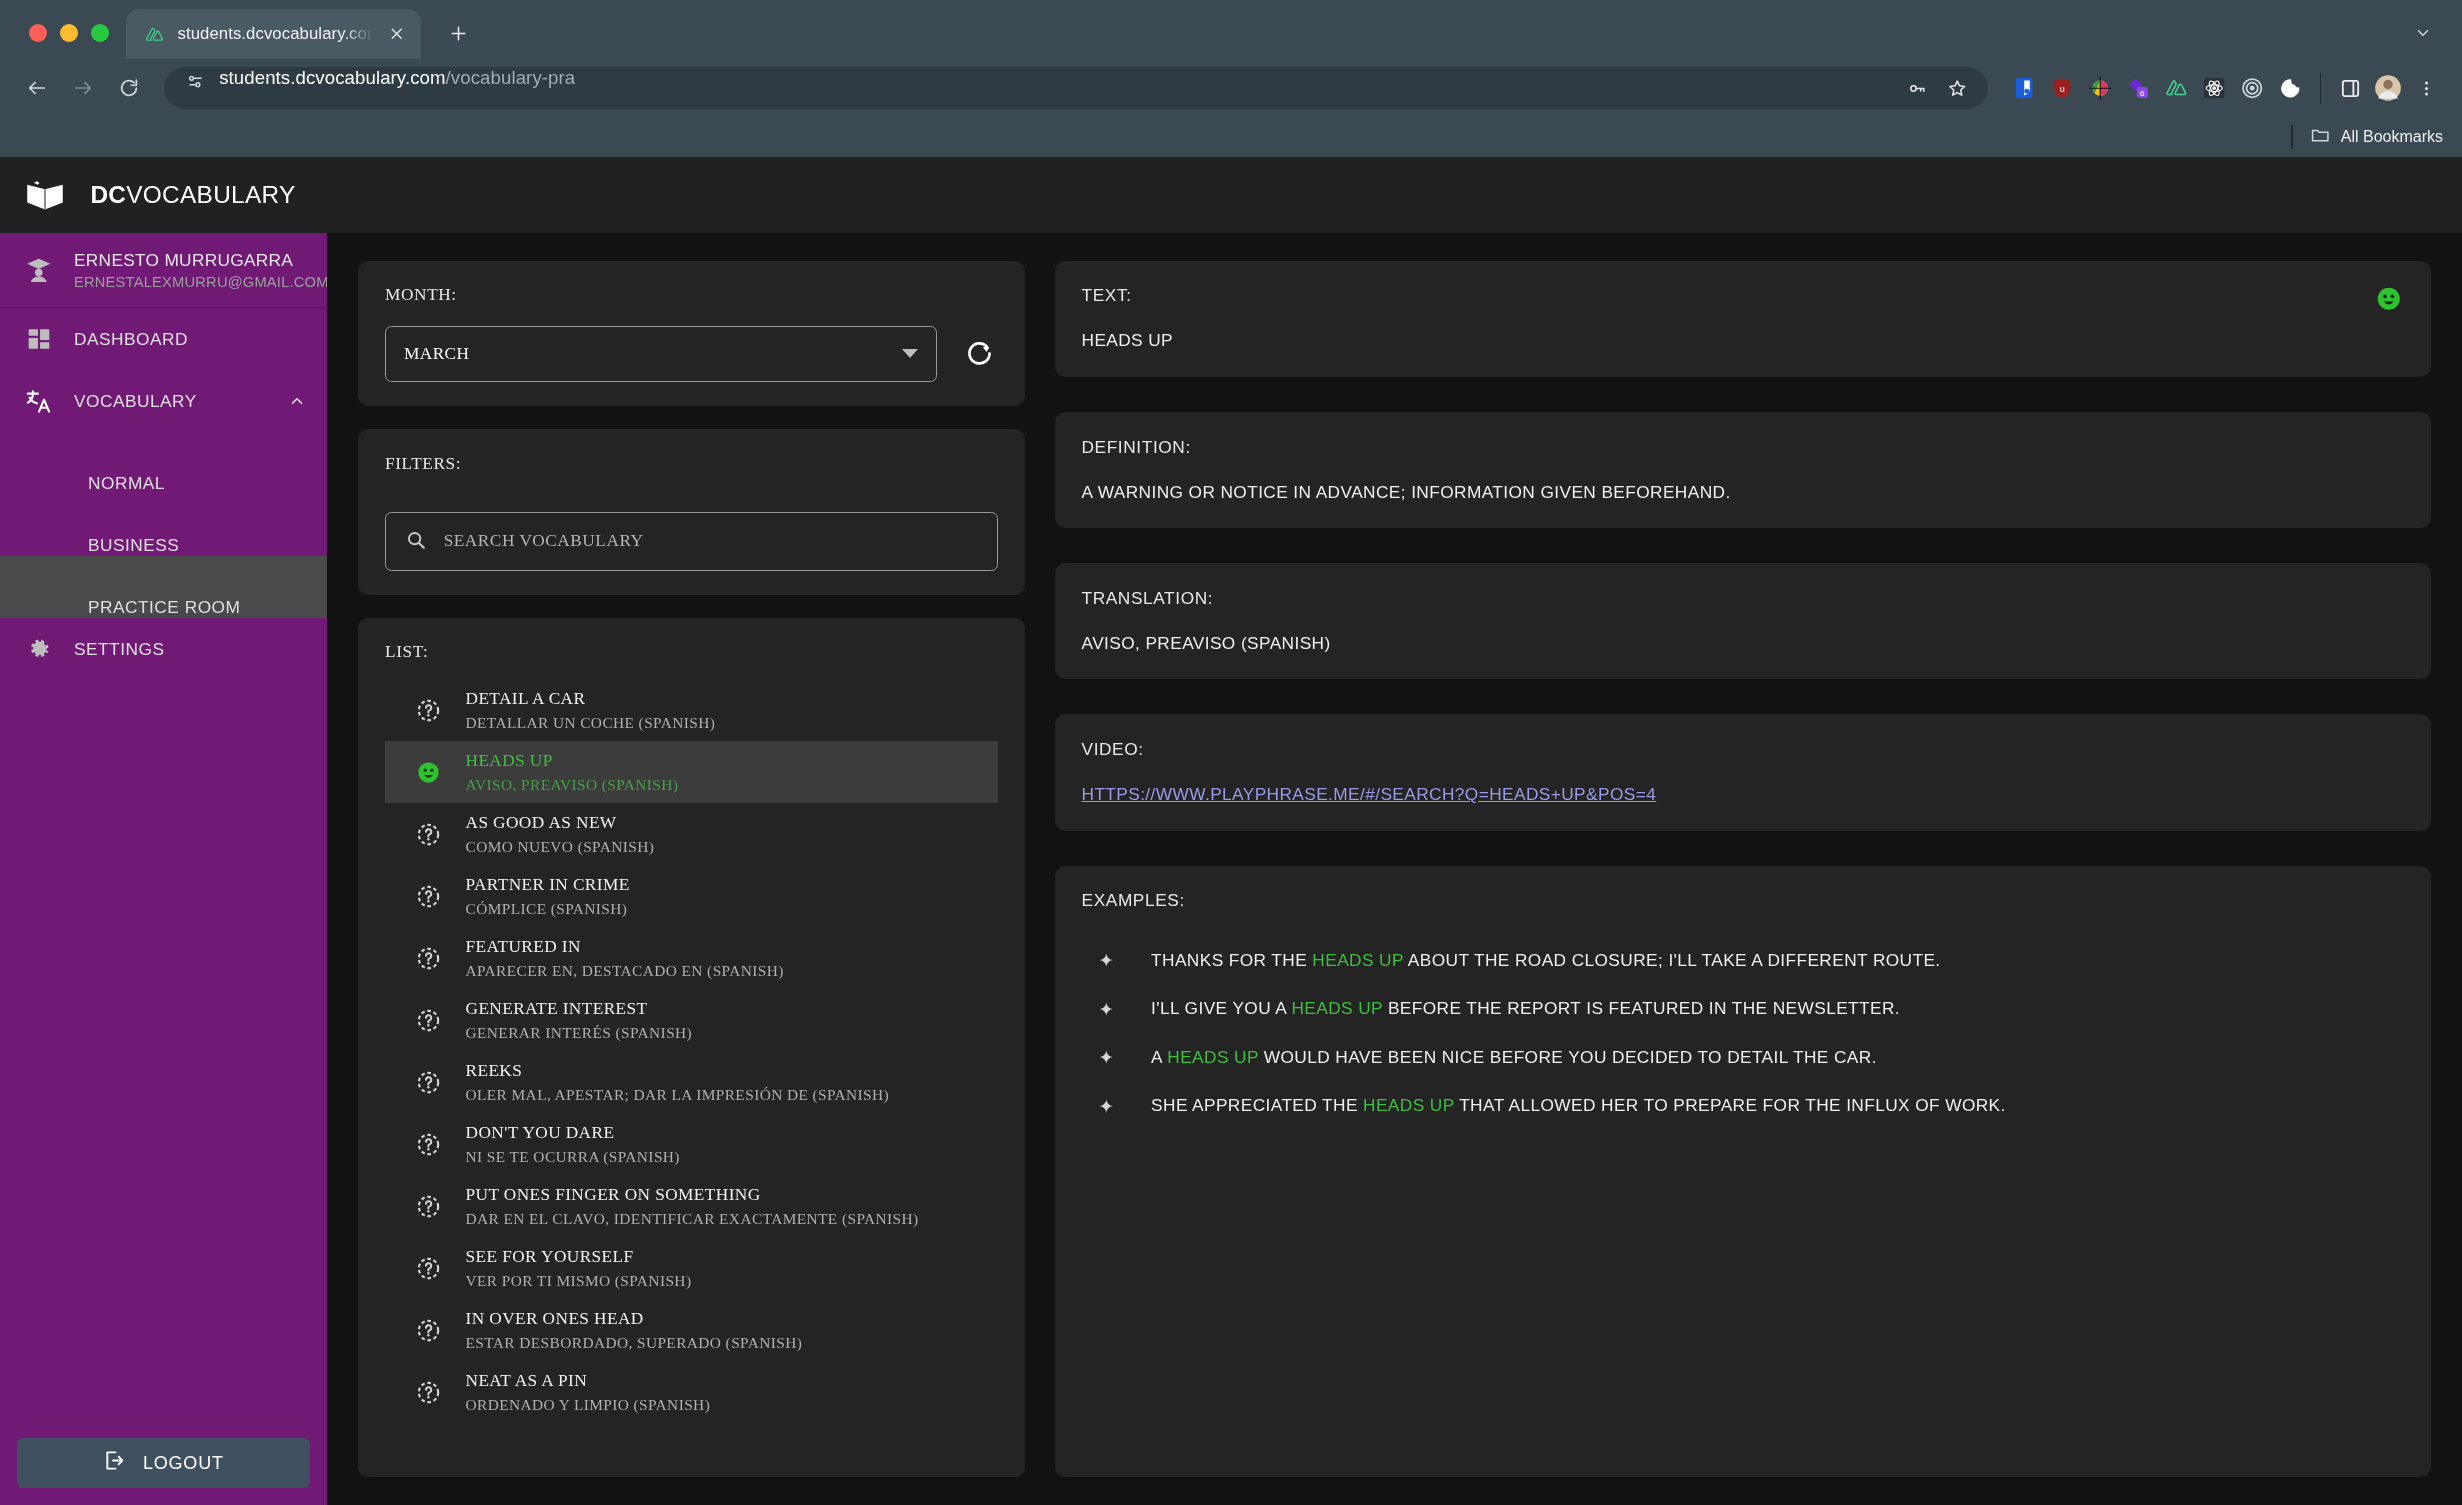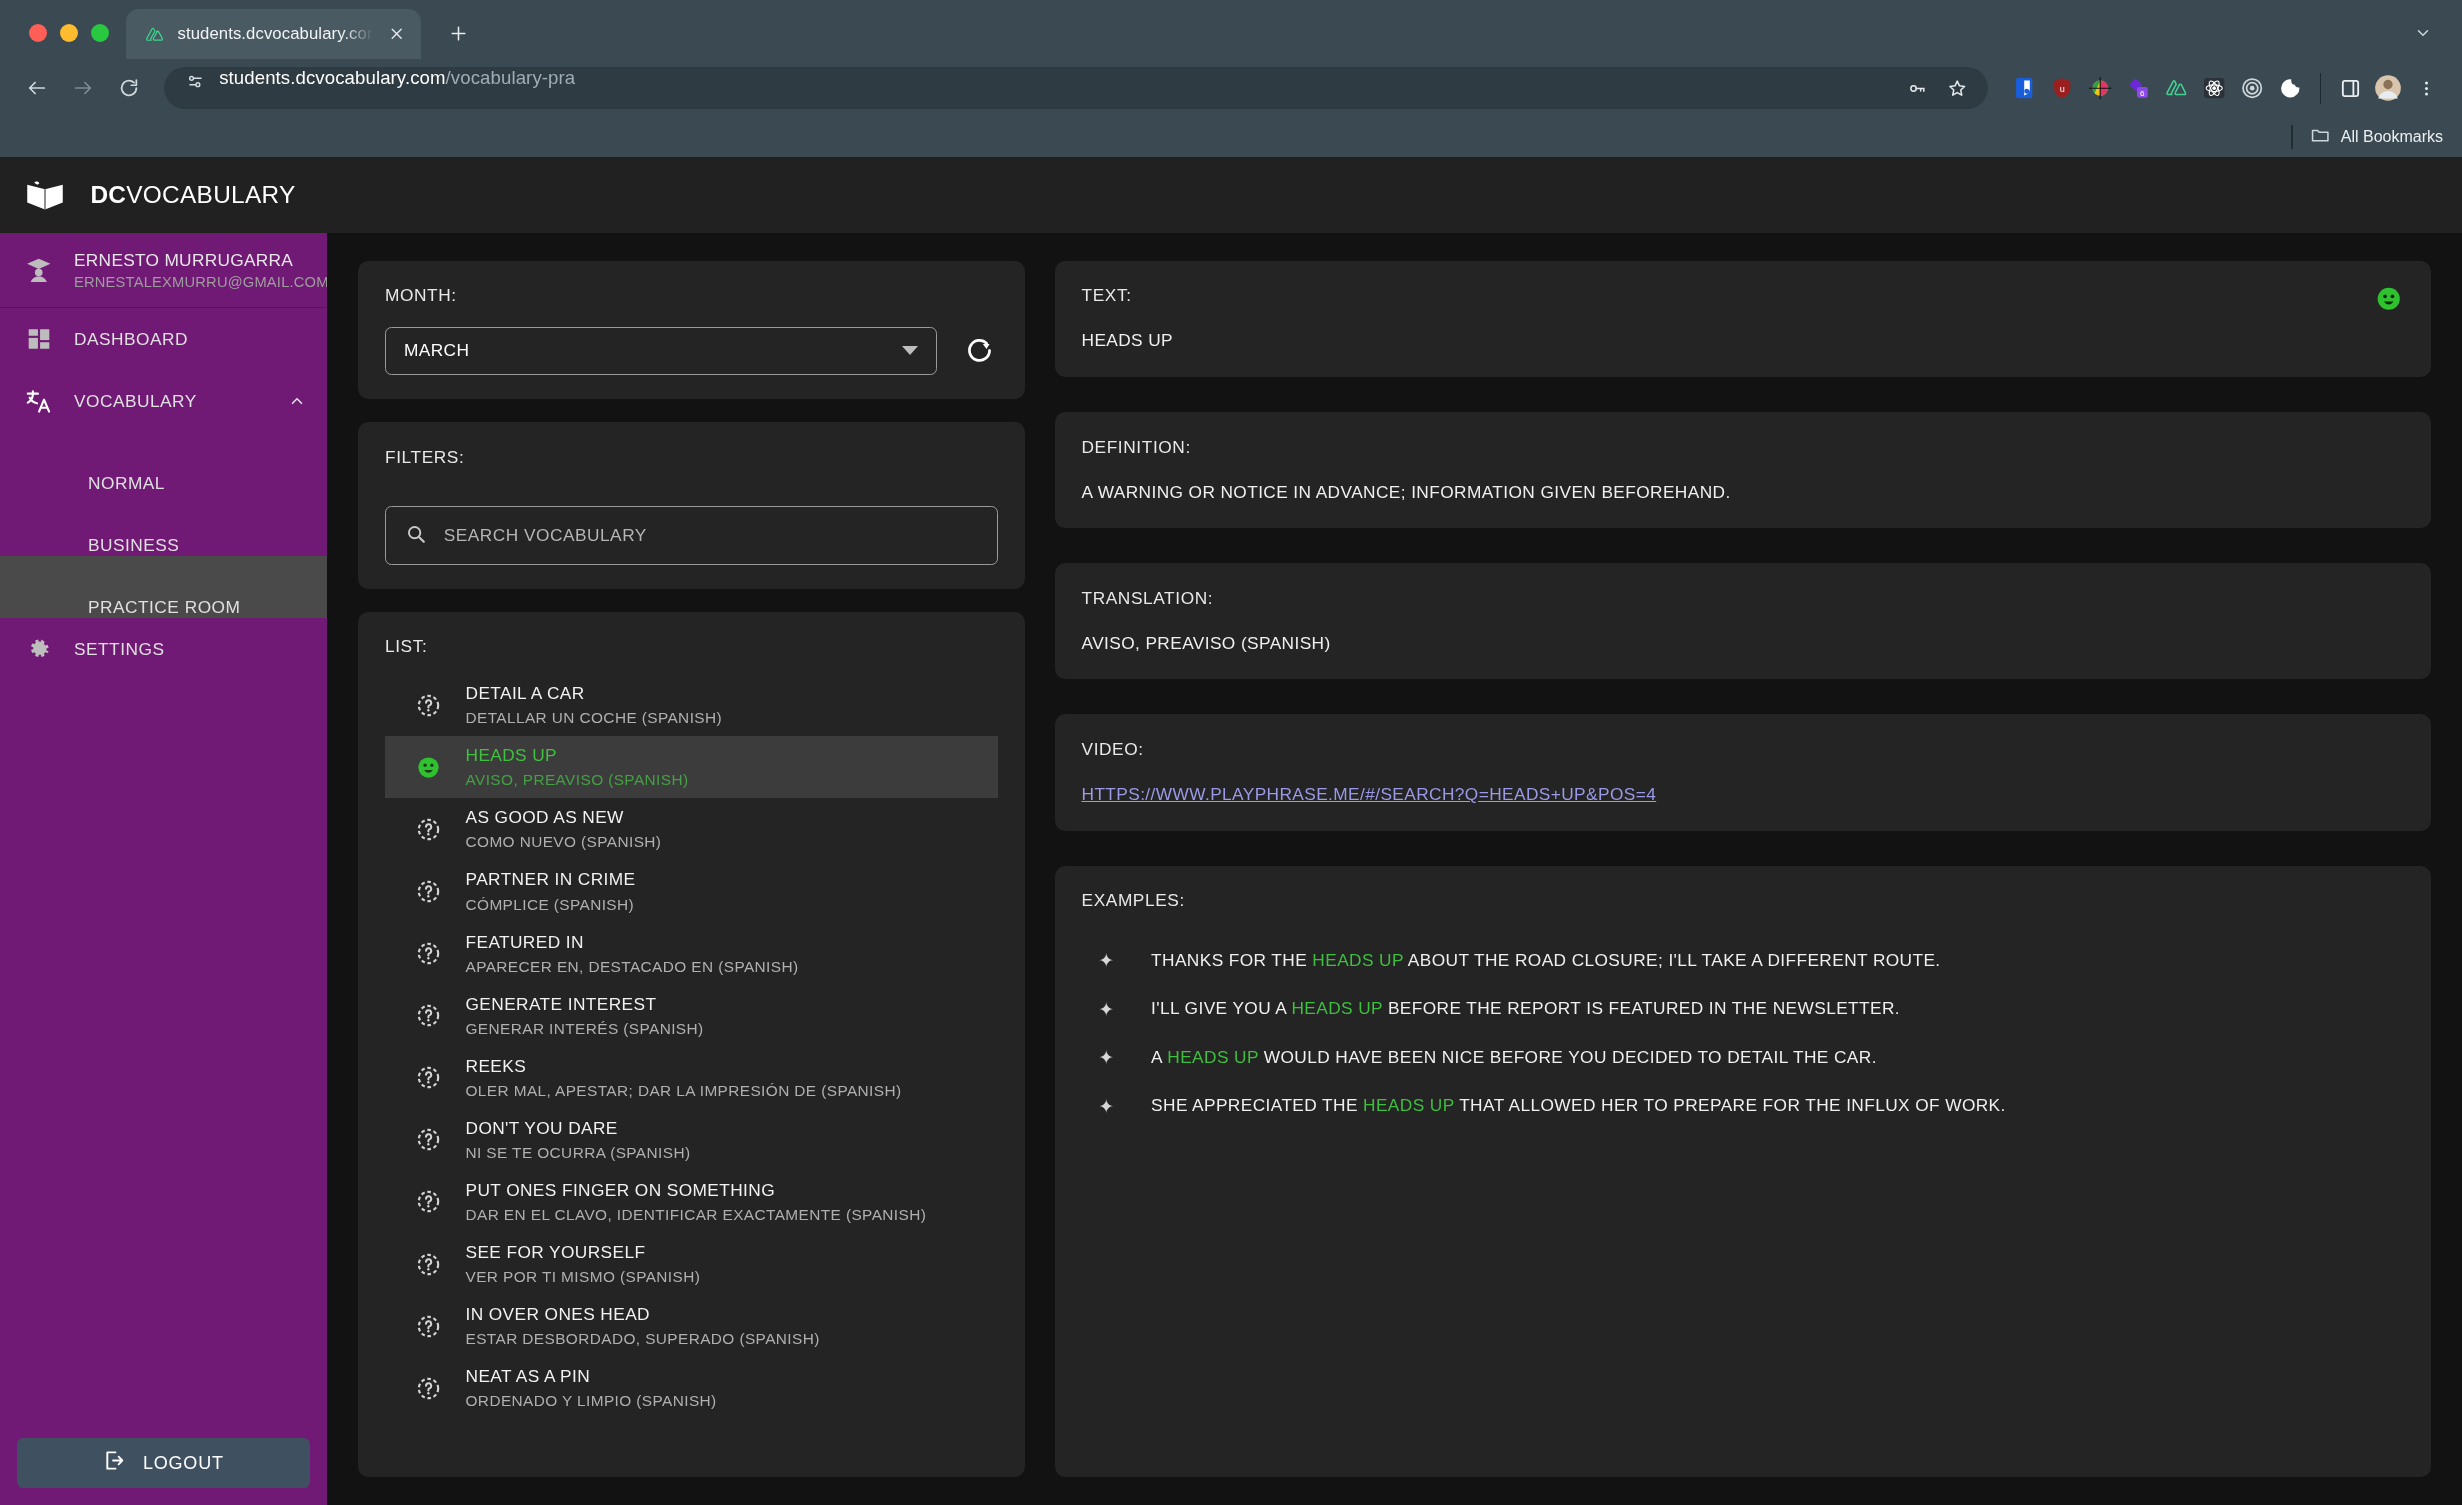--- a/index.html
+++ b/index.html
@@ -92,29 +92,29 @@
   .nav-sub.active { background:#4a4a4a; }
 
   .sb-footer { flex:0 0 auto; padding: 16.7px 16.7px 18px 16.7px; }
   .logout-btn {
     height: 50px; background:#3f5061; border-radius: 6.4px; display:flex; align-items:center; justify-content:center;
     gap: 16.7px; color:#ffffff; font-size: 18px; letter-spacing: 0.8px;
   }
 
   
   .main { flex:1 1 auto; display:flex; gap: 29.5px; padding: 28px 31px 29.5px 31px; min-width: 0; }
-  .col-left { width: 667px; flex: 0 0 667px; display:flex; flex-direction:column; gap: 23px; min-height:0;}
+  .col-left { width: 667px; flex: 0 0 667px; display:flex; flex-direction:column; gap: 23px; min-height:0;font-family:Liberation Serif, serif;}
   .col-right { flex: 1 1 auto; display:flex; flex-direction:column; gap: 35px; min-width:0;}
 
   .card { background:#242424; border-radius: 10.3px; padding: 24.4px 27px; }
   .card-label { color:#e9e9e9; font-size: 17.3px; letter-spacing: 0.6px; }
 
   .select-row { display:flex; align-items:center; gap: 23px; margin-top: 20.5px; }
   .select {
-    flex:1 1 auto; height: 48px; border:0.6px solid #9a9a9a; border-radius: 6.4px;
+    flex:1 1 auto; height: 56px; border:0.6px solid #9a9a9a; border-radius: 6.4px;
     display:flex; align-items:center; padding: 0 18px; color:#ffffff; font-size: 17.3px; letter-spacing: 0.4px;
   }
   .select .val { flex:1 1 auto; }
   .select .arrow { width:0;height:0;border-left:8.3px solid transparent;border-right:8.3px solid transparent;border-top:9px solid #bdbdbd;}
   .refresh { width: 38px; height:38px; flex:0 0 38px; display:flex;align-items:center;justify-content:center;color:#ffffff;}
 
   .search-box {
     margin-top: 38px; height: 59px; border: 0.6px solid #9a9a9a; border-radius: 6.4px;
     display:flex; align-items:center; gap: 16.7px; padding: 0 19px;
   }

